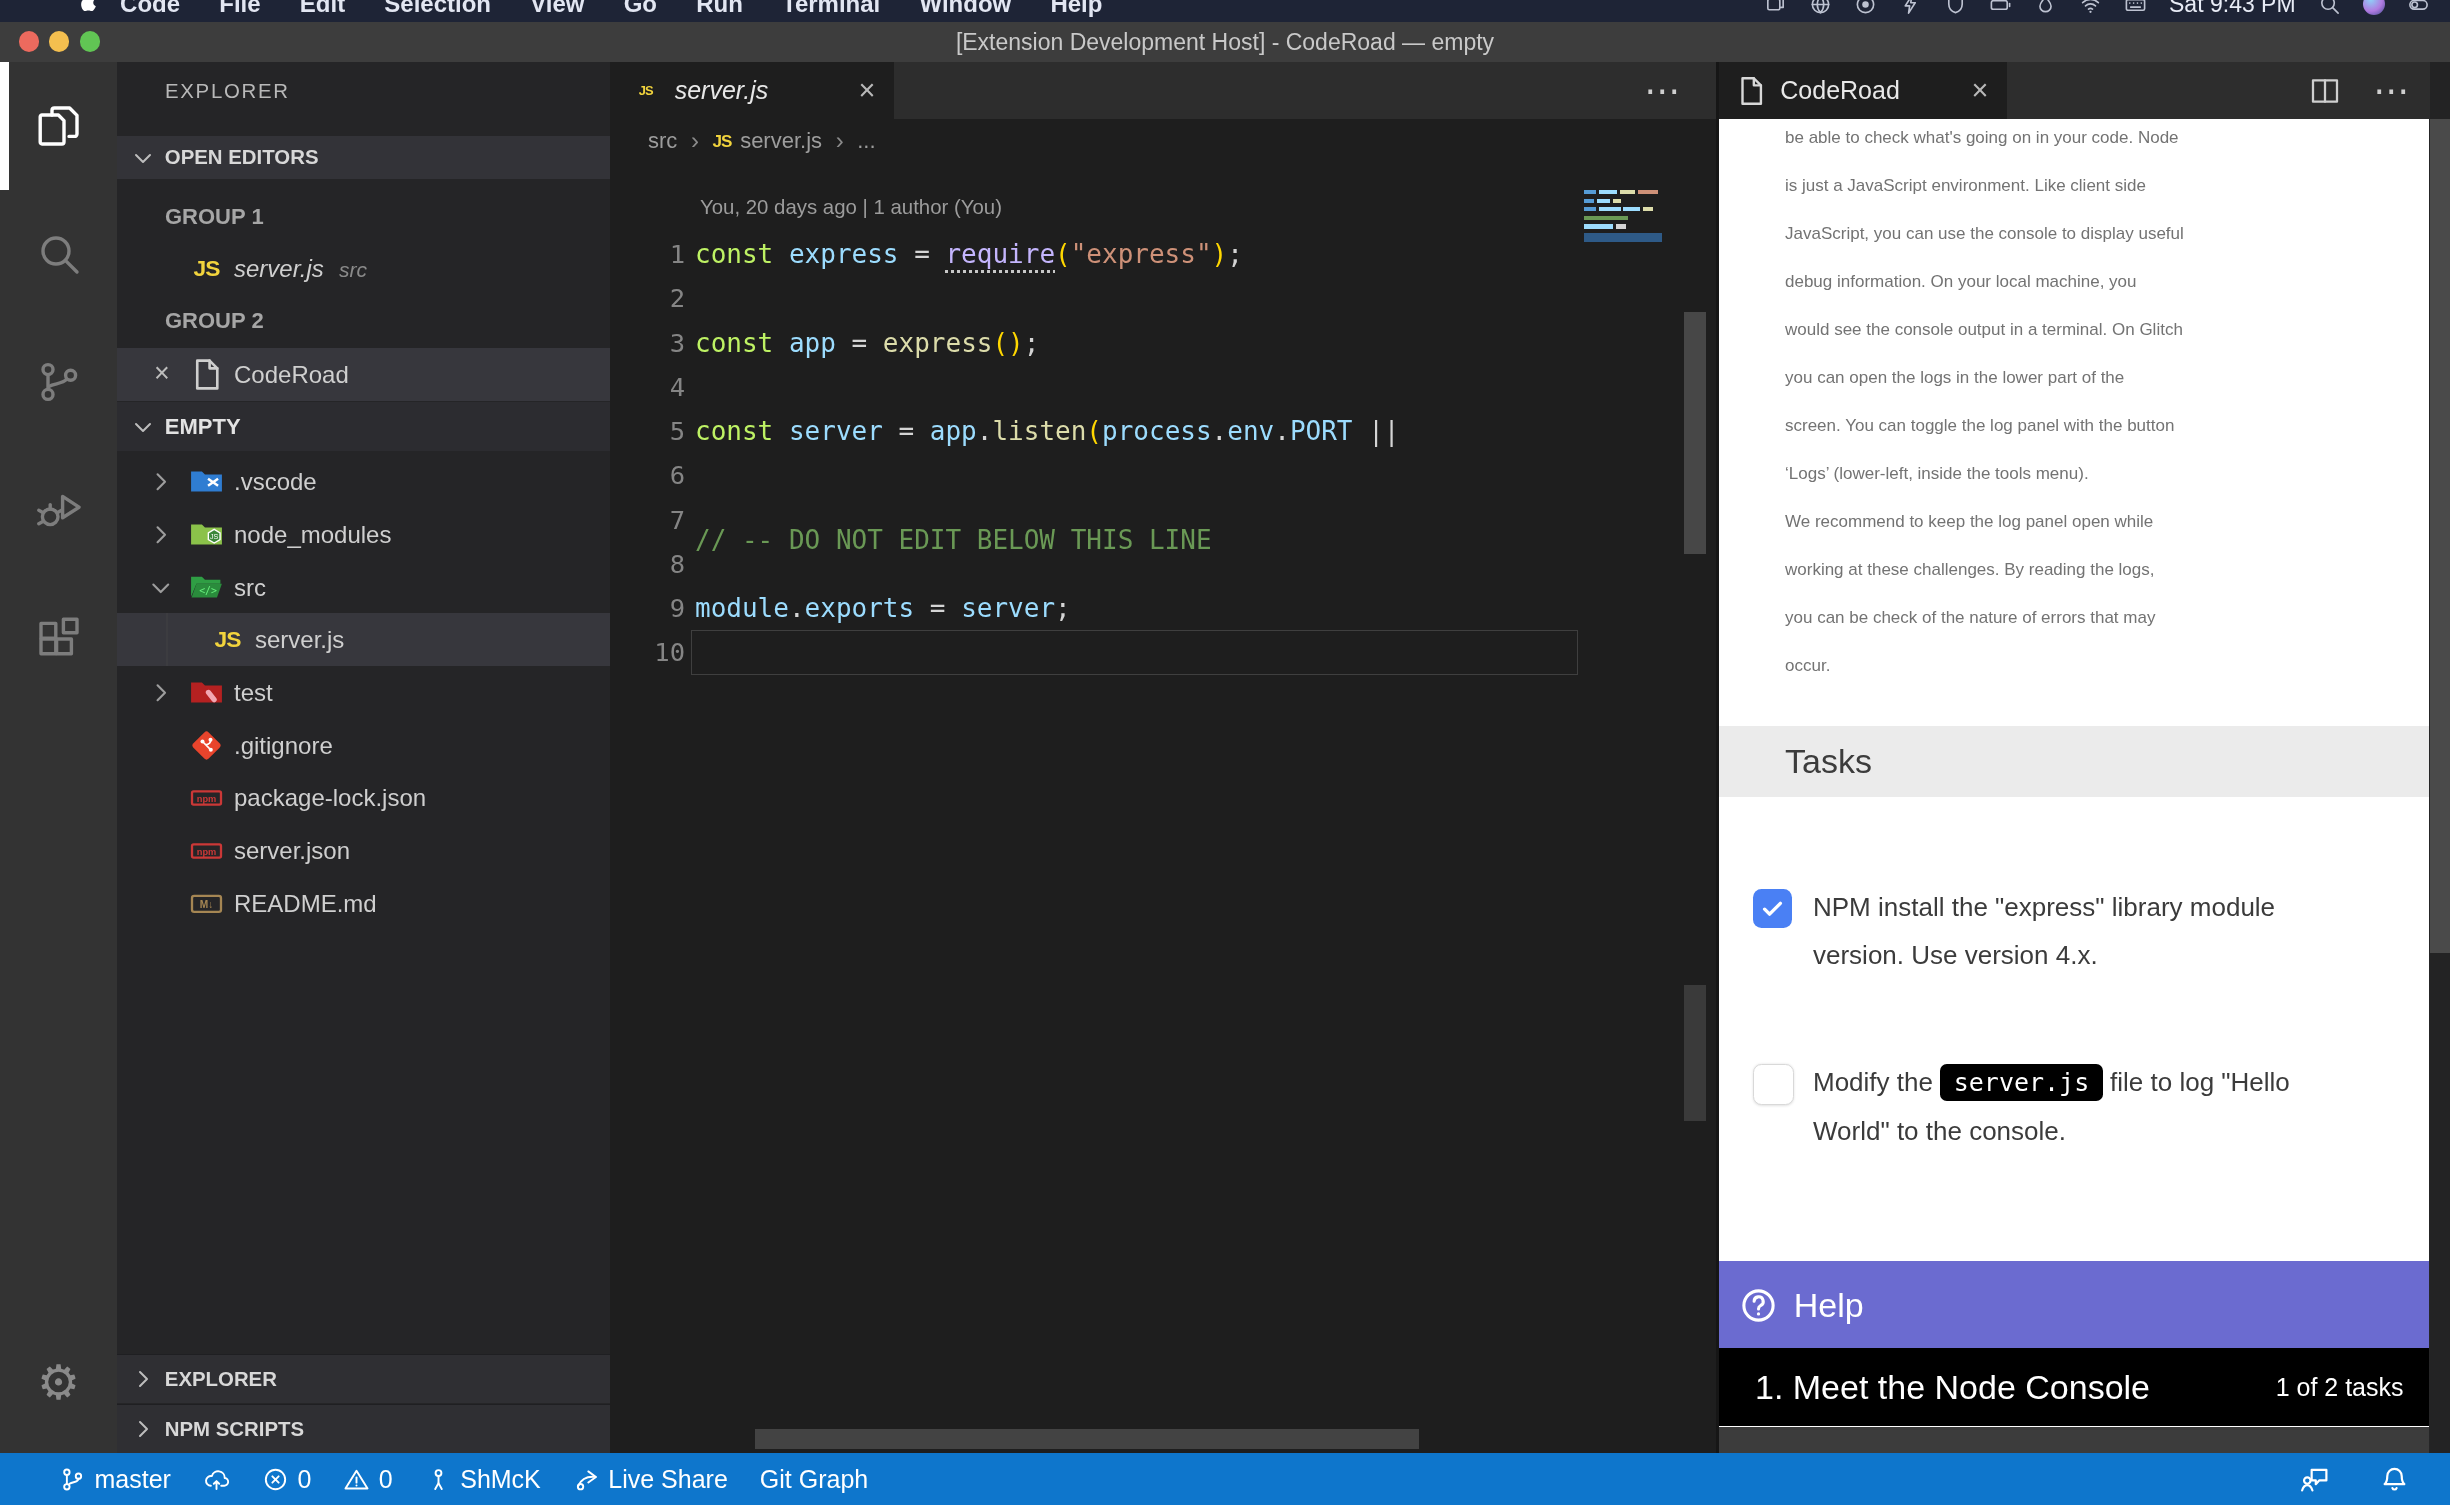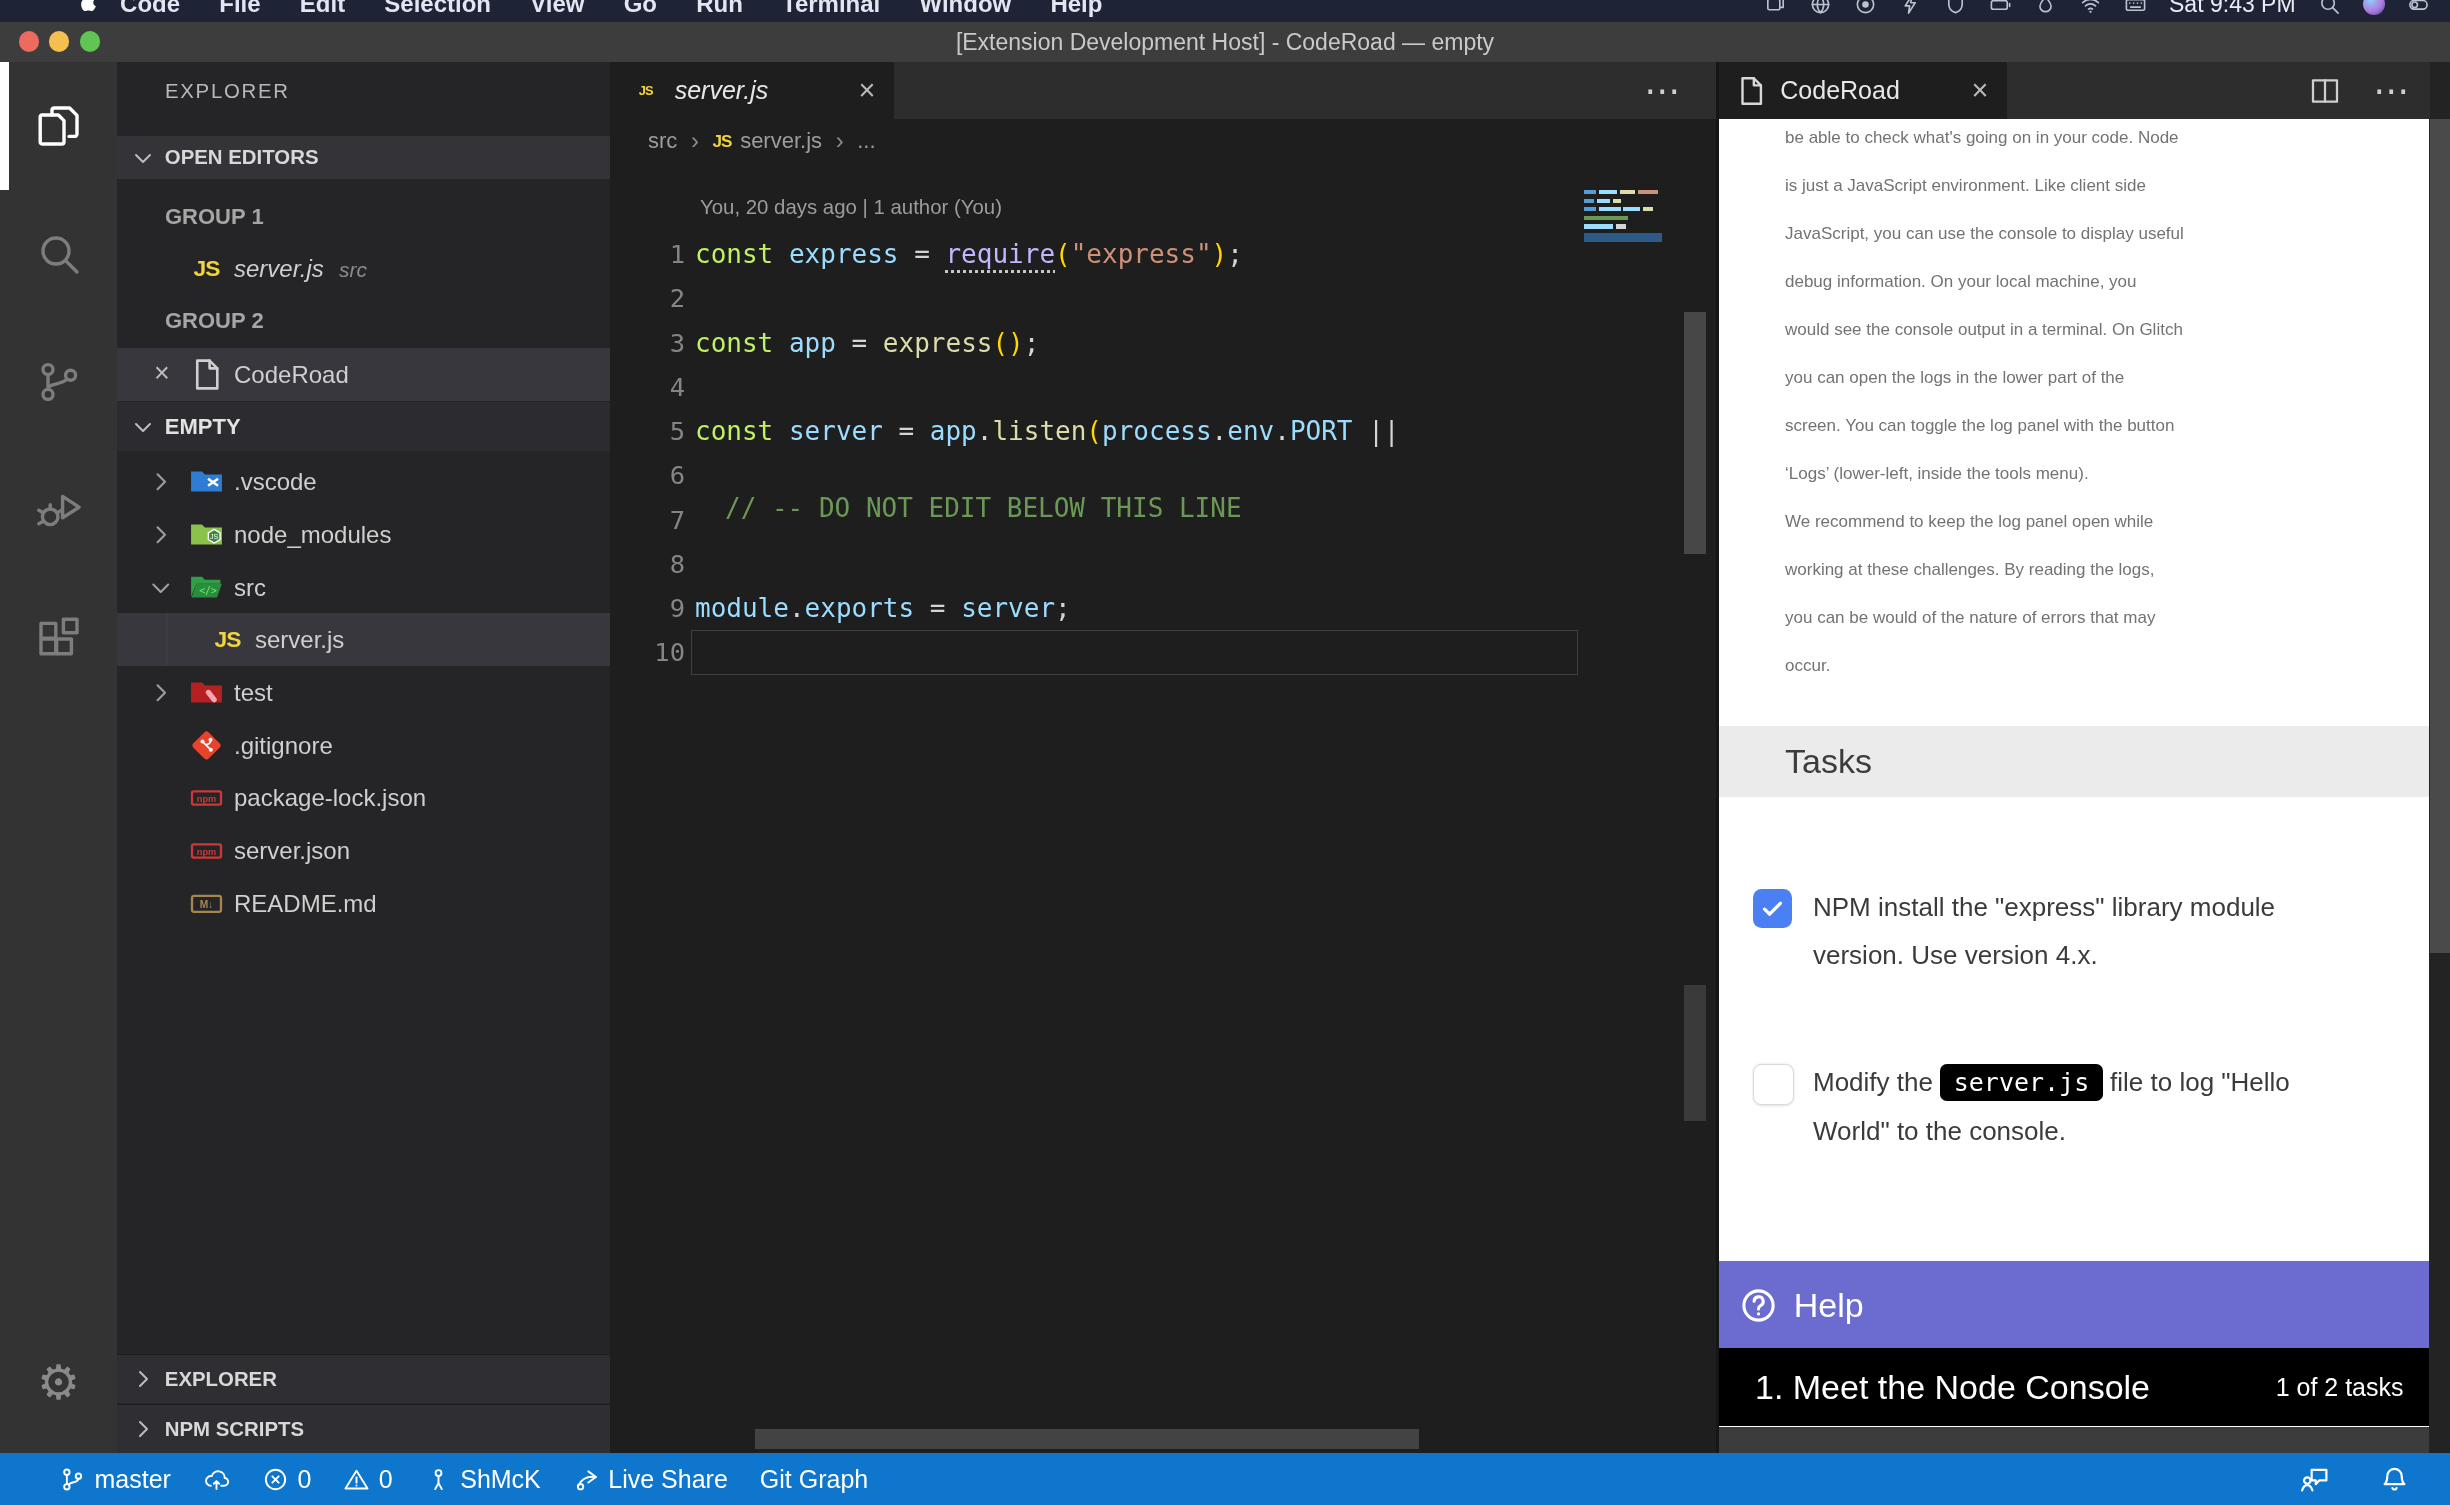--- a/index.html
+++ b/index.html
@@ -480,21 +480,21 @@
           <div class="cline" style="top:214px;"></div>
           <div class="gutter-num" style="top:259px;left:0;">3</div>
           <div class="cline" style="top:259px;"><span class="kw">const </span><span class="vr">app</span><span class="pn"> = </span><span class="fn">express</span><span class="br">(</span><span class="br">)</span><span class="pn">;</span></div>
           <div class="gutter-num" style="top:303px;left:0;">4</div>
           <div class="cline" style="top:303px;"></div>
           <div class="gutter-num" style="top:347px;left:0;">5</div>
           <div class="cline" style="top:347px;"><span class="kw">const </span><span class="vr">server</span><span class="pn"> = </span><span class="vr">app</span><span class="pn">.</span><span class="fn">listen</span><span class="br">(</span><span class="vr">process</span><span class="pn">.</span><span class="vr">env</span><span class="pn">.</span><span class="vr">PORT</span><span class="pn"> ||</span></div>
           <div class="gutter-num" style="top:391px;left:0;">6</div>
           <div class="cline" style="top:391px;"></div>
           <div class="gutter-num" style="top:436px;left:0;">7</div>
-          <div class="cline" style="top:424px;margin-left:30px;"><span class="cm">// -- DO NOT EDIT BELOW THIS LINE</span></div>
+          <div class="cline" style="top:456px;"><span class="cm">// -- DO NOT EDIT BELOW THIS LINE</span></div>
           <div class="gutter-num" style="top:480px;left:0;">8</div>
           <div class="cline" style="top:480px;"></div>
           <div class="gutter-num" style="top:524px;left:0;">9</div>
           <div class="cline" style="top:524px;"><span class="vr">module</span><span class="pn">.</span><span class="vr">exports</span><span class="pn"> = </span><span class="vr">server</span><span class="pn">;</span></div>
           <div class="gutter-num" style="top:568px;left:0;">10</div>
           <div class="cline" style="top:568px;"></div>
           <div class="curline" style="top:568px;"></div>
         </div>
       <div class="minimap" id="minimap">
           <div class="mm-row">
@@ -559,21 +559,21 @@
             <div>be able to check what's going on in your code. Node</div>
             <div>is just a JavaScript environment. Like client side</div>
             <div>JavaScript, you can use the console to display useful</div>
             <div>debug information. On your local machine, you</div>
             <div>would see the console output in a terminal. On Glitch</div>
             <div>you can open the logs in the lower part of the</div>
             <div>screen. You can toggle the log panel with the button</div>
             <div>‘Logs’ (lower-left, inside the tools menu).</div>
             <div>We recommend to keep the log panel open while</div>
             <div>working at these challenges. By reading the logs,</div>
-            <div>you can be would of the nature of errors that may</div>
+            <div>you can be check of the nature of errors that may</div>
             <div>occur.</div>
           </div>
         <div class="tasks-band">
           <span class="t">Tasks</span>
         </div>
         <div id="task-list">
             <div>
       <span class="cb on" style="top:770px;">
                 <span class="icon" style="width:27px;height:27px;">
                   <svg viewBox="0 0 24 24" fill="none" stroke="currentColor" stroke-width="3" stroke-linecap="round" stroke-linejoin="round" width="100%" height="100%">

